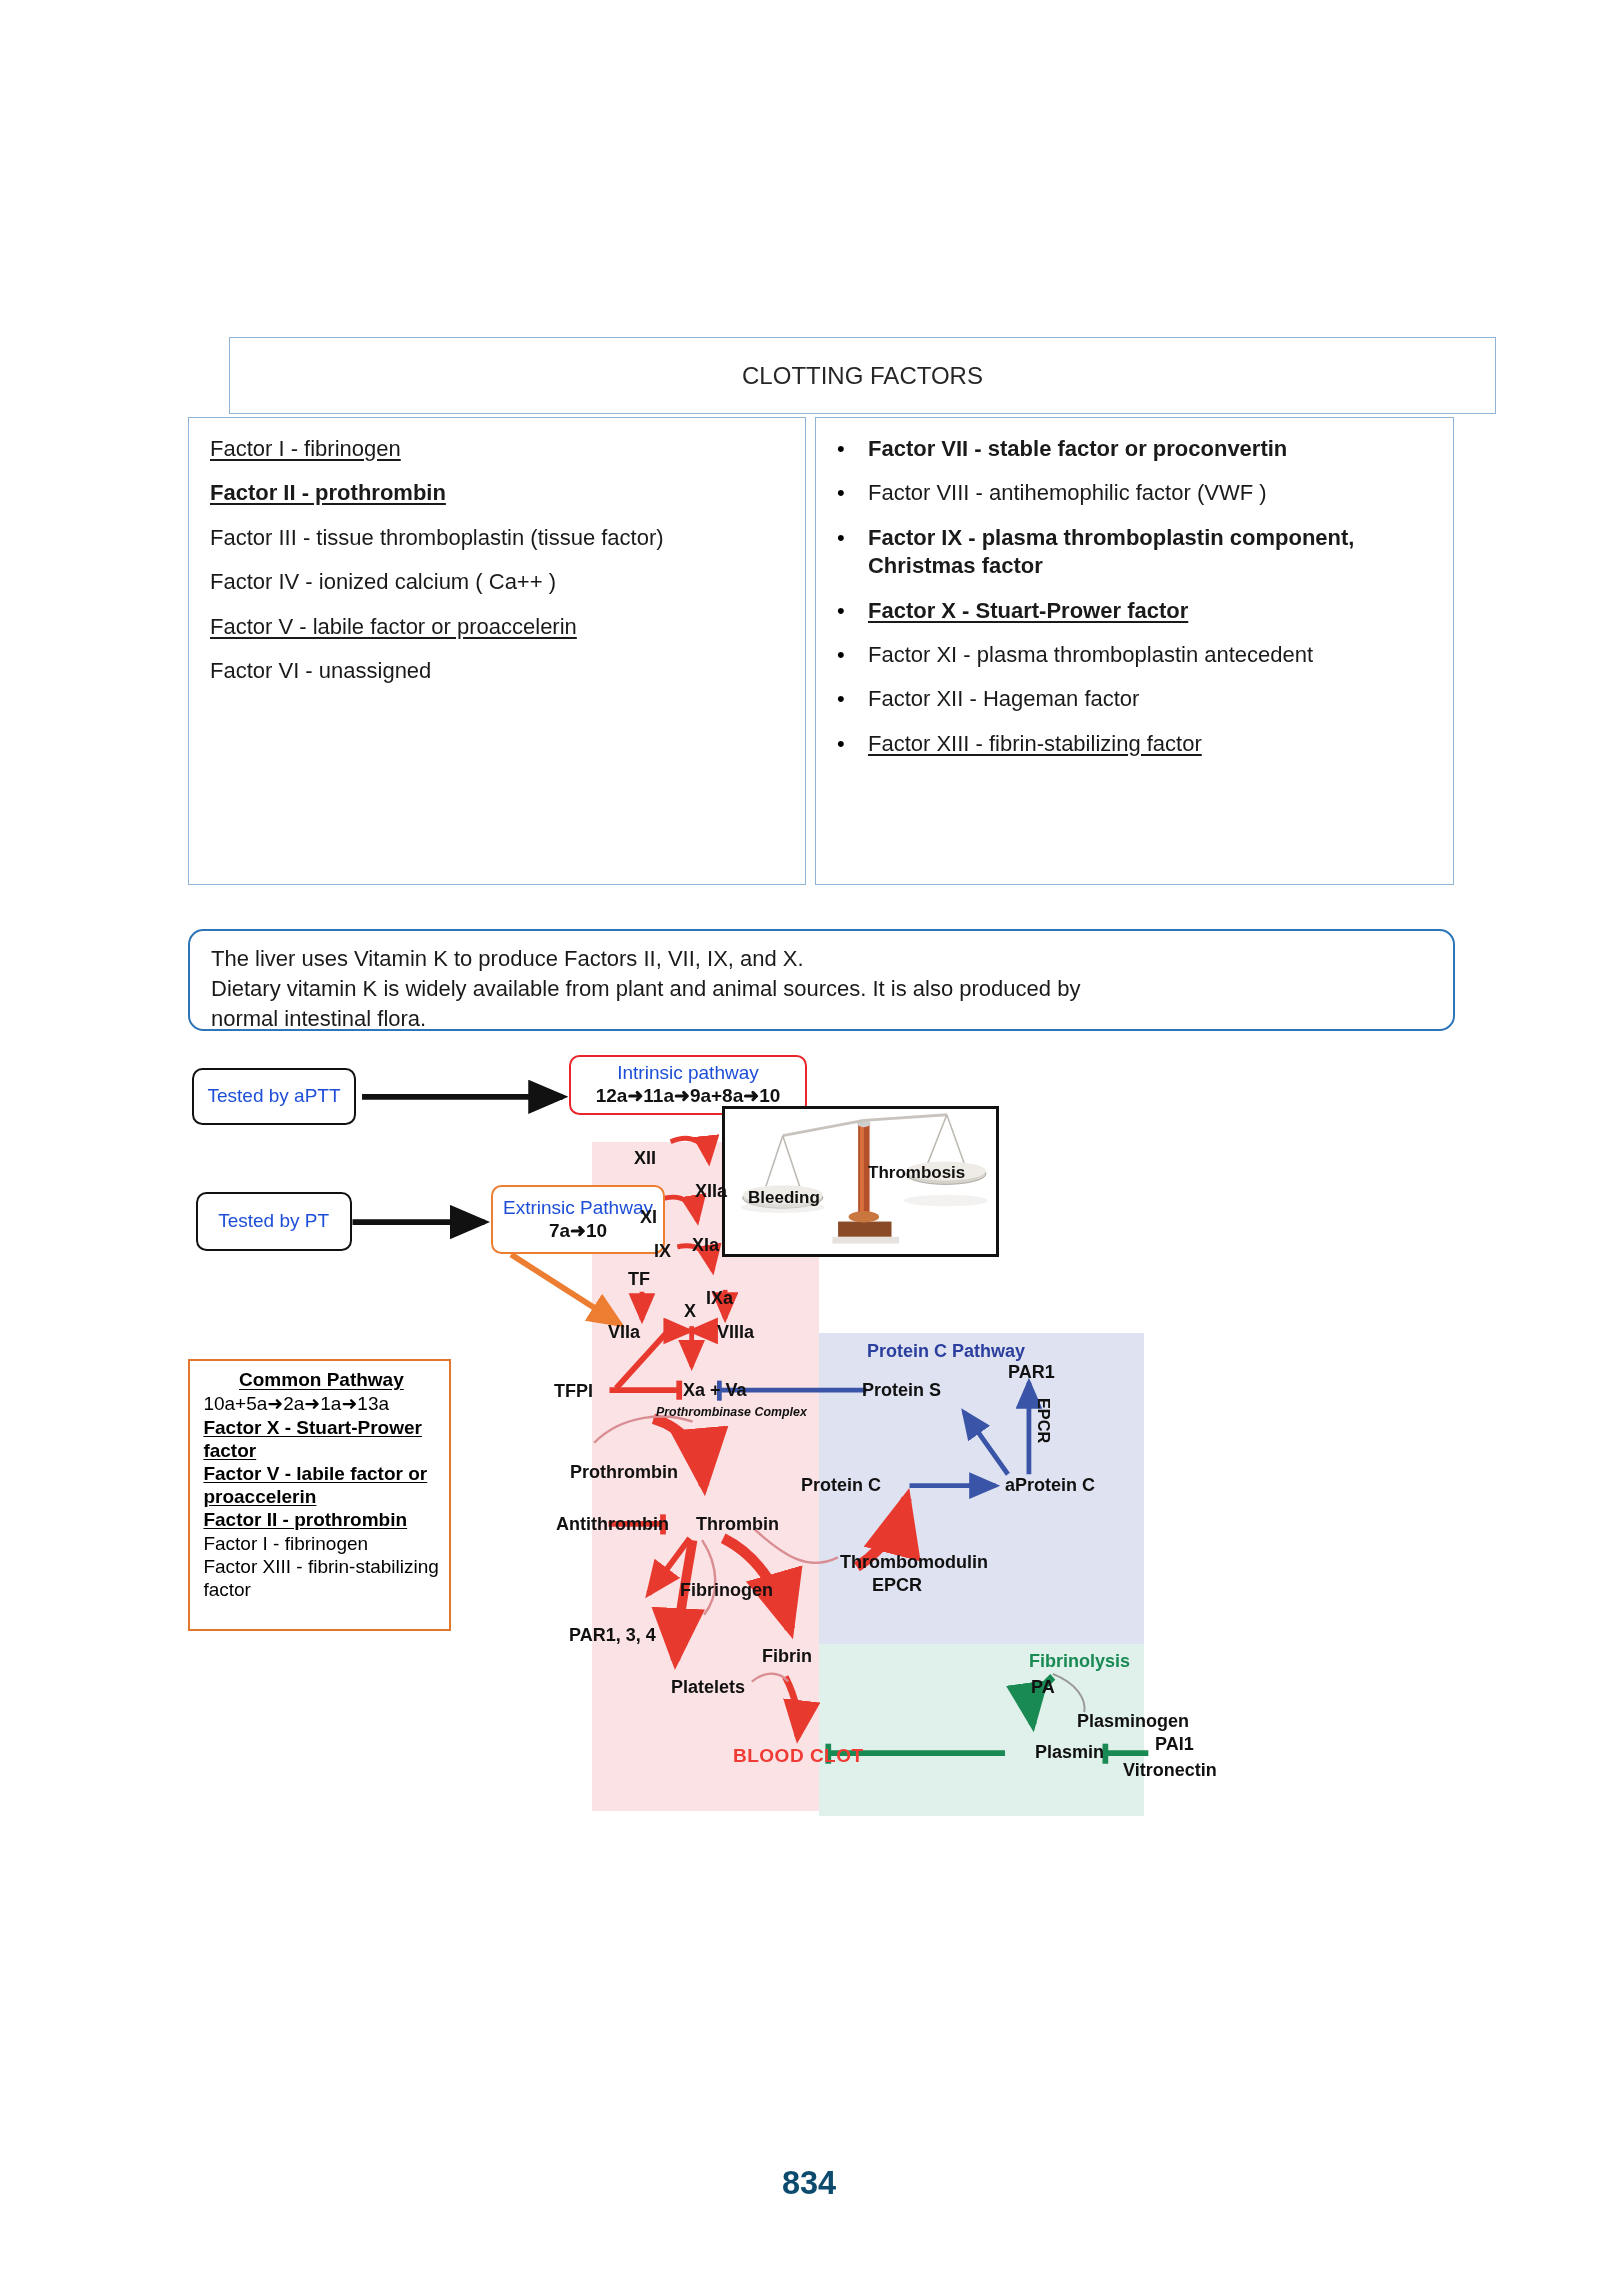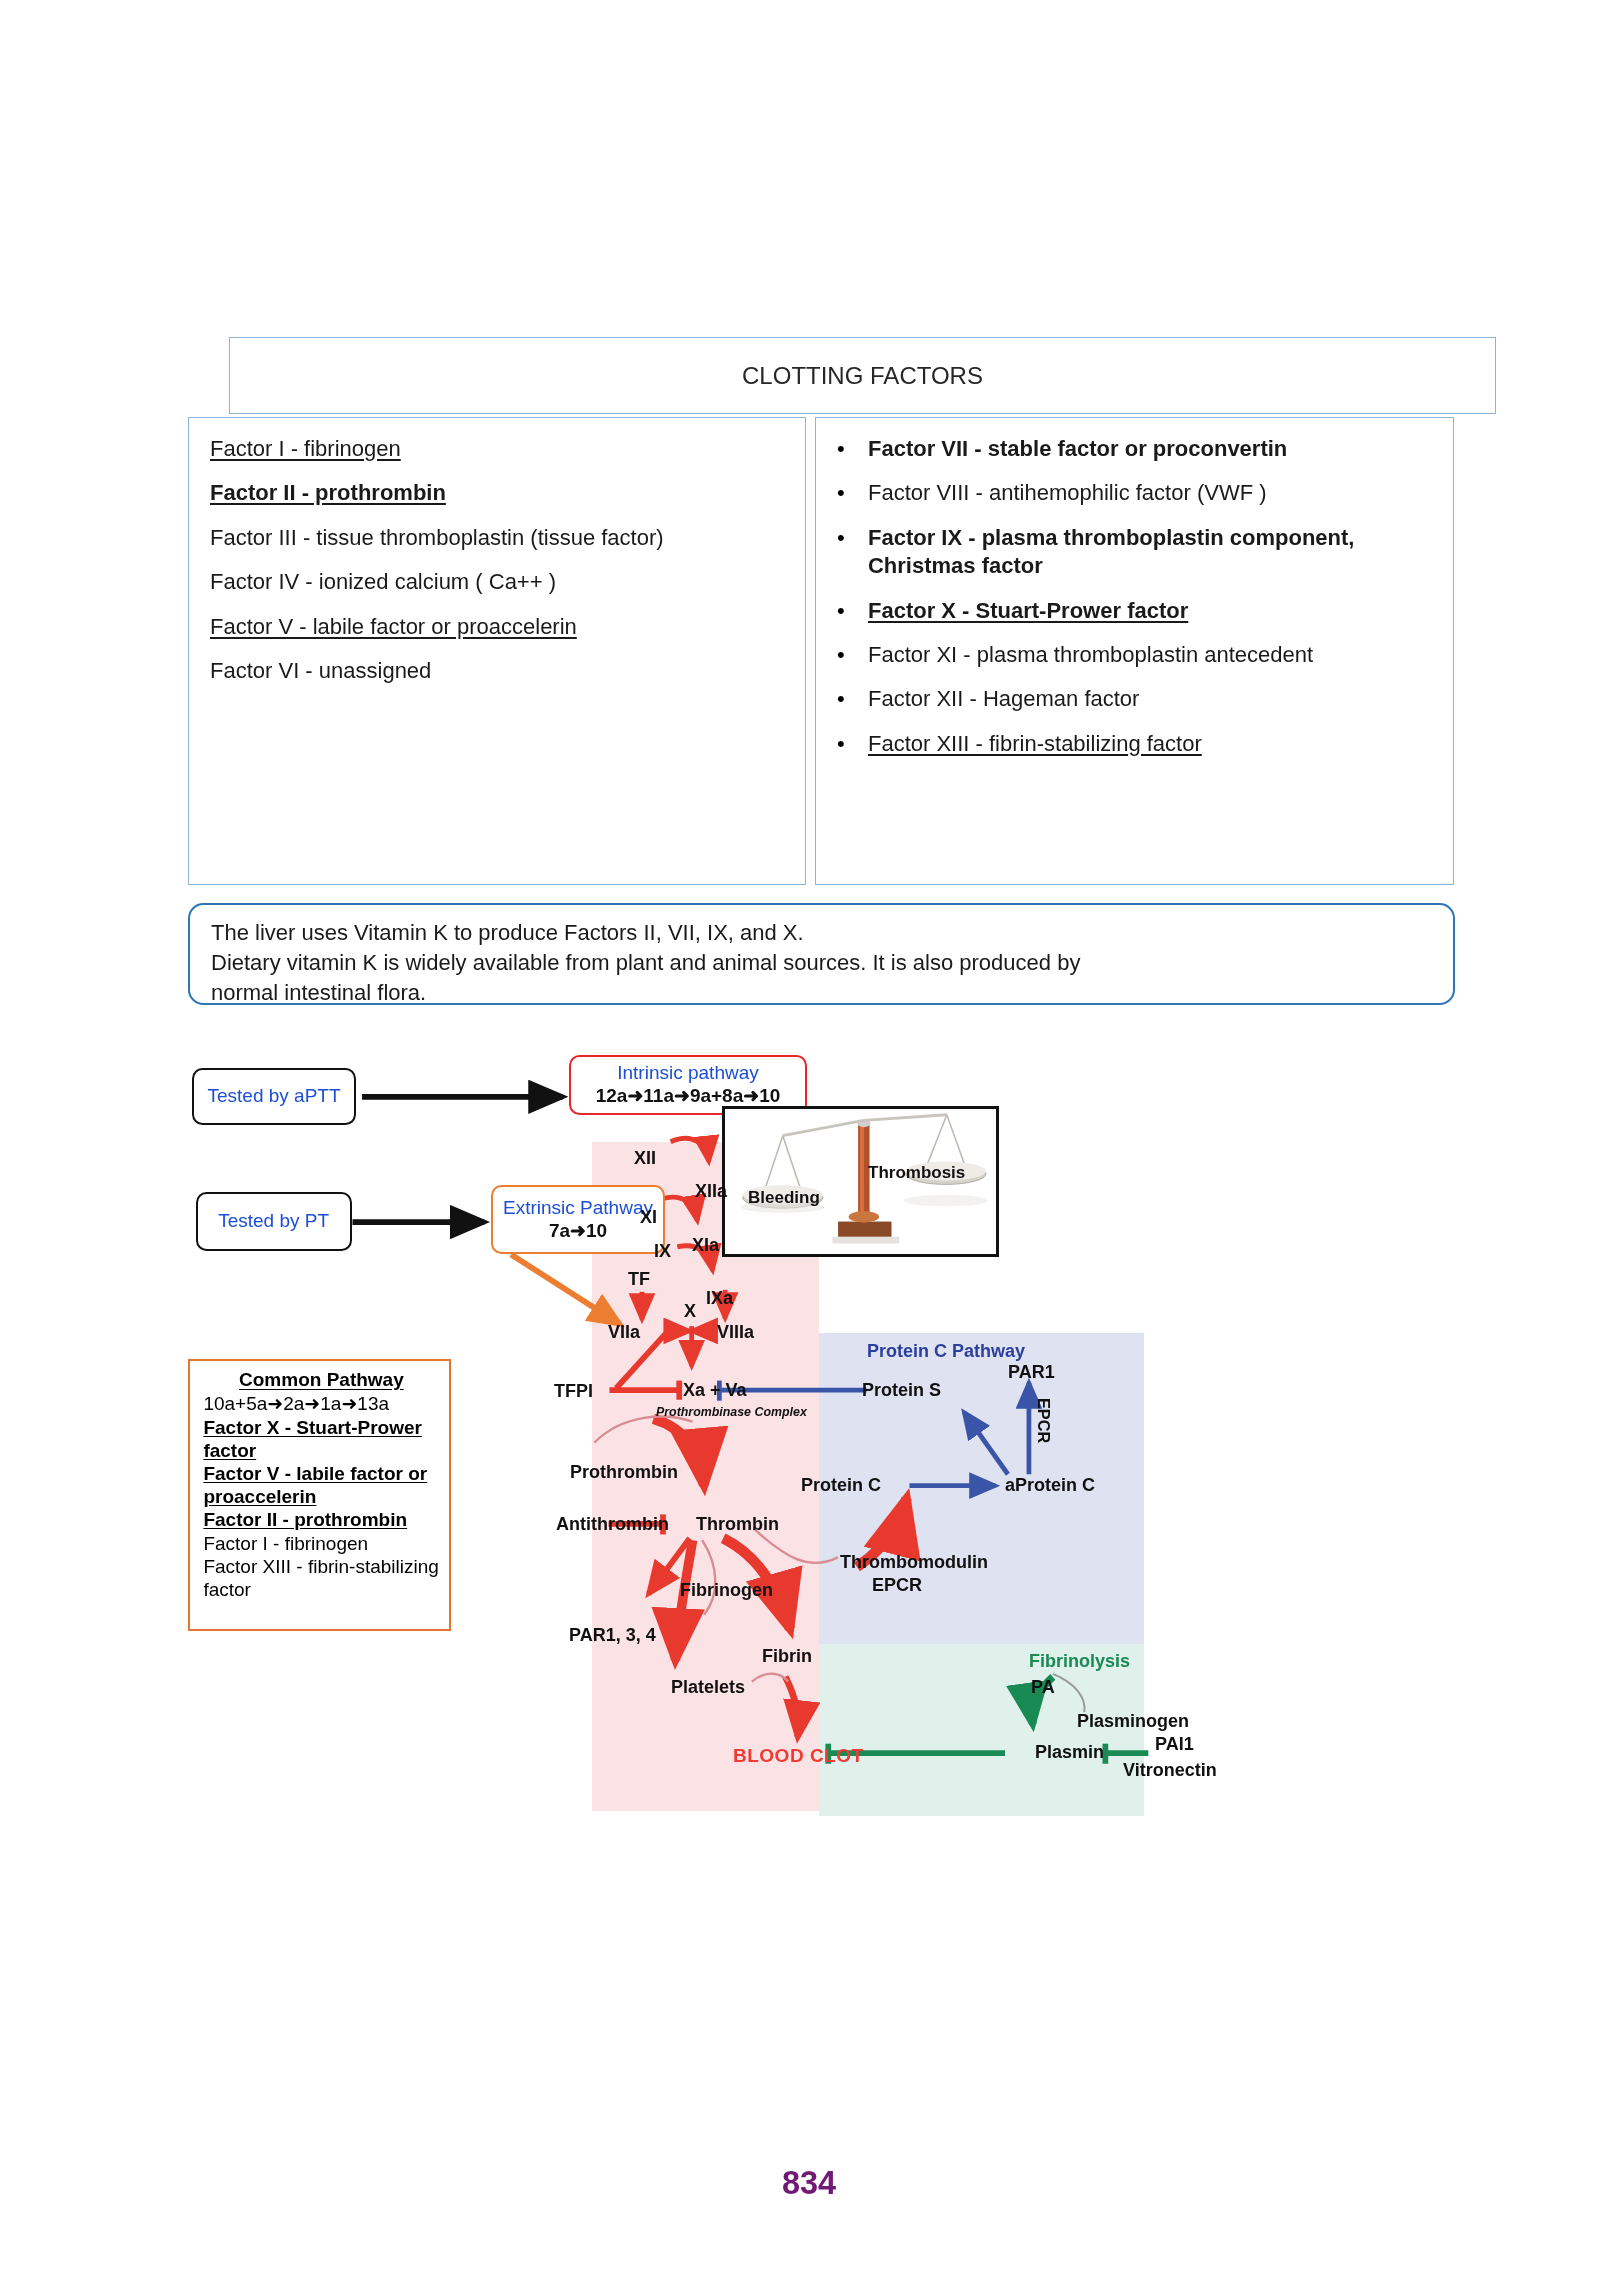--- a/index.html
+++ b/index.html
@@ -47,21 +47,21 @@
   .fline.u{text-decoration:underline;text-underline-offset:2.9px;}
   .fline.b{font-weight:bold;}
   .bullet-row{display:flex;align-items:flex-start;margin-bottom:16.3px;}
   .bullet-dot{flex:0 0 31px;font-size:22px;line-height:1.28;text-align:left;padding-left:7.6px;}
   .bullet-txt{font-size:22px;line-height:1.28;color:#1a1a1a;}
   .bullet-txt.u{text-decoration:underline;text-underline-offset:2.9px;}
   .bullet-txt.b{font-weight:bold;}
 
   
   .vitk-box{
-    position:absolute;left:188px;top:903px;width:1267px;height:102px;
+    position:absolute;left:188px;top:929px;width:1267px;height:102px;
     border:2.9px solid #2e75b6;border-radius:15.3px;background:#fff;box-sizing:border-box;
     padding:13.4px 21px;
   }
   .vitk-line{font-size:22px;line-height:1.36;color:#1a1a1a;}
 
   
   .diagram{position:absolute;left:188px;top:1051px;width:1271px;height:793px;}
 
   
   .zone-pink{position:absolute;left:404px;top:91px;width:227px;height:669px;background:#fbe2e4;}
@@ -105,21 +105,21 @@
   .lab.ital{font-style:italic;font-weight:bold;font-size:12.4px;}
   .lab.pcblue{color:#2b3f9e;font-size:18px;}
   .lab.fgreen{color:#1a8a55;font-size:18px;}
   .lab.clot{color:#ef3b33;font-size:19px;letter-spacing:0.5px;}
   .lab.vert{transform:rotate(90deg);transform-origin:left top;}
 
   svg.ovl{position:absolute;left:0;top:0;width:1271px;height:793px;overflow:visible;pointer-events:none;}
 
   
   .pageno{position:absolute;left:0;top:2165px;width:1618px;text-align:center;
-          font-size:32.5px;font-weight:bold;color:#701a75;}
+          font-size:32.5px;font-weight:bold;color:#0c4a6e;}
 </style>
 </head>
 <body>
 
 <div class="page">
 
 
   <div class="subtitle-box">
     <span class="subtitle-text">CLOTTING FACTORS</span>
   </div>

